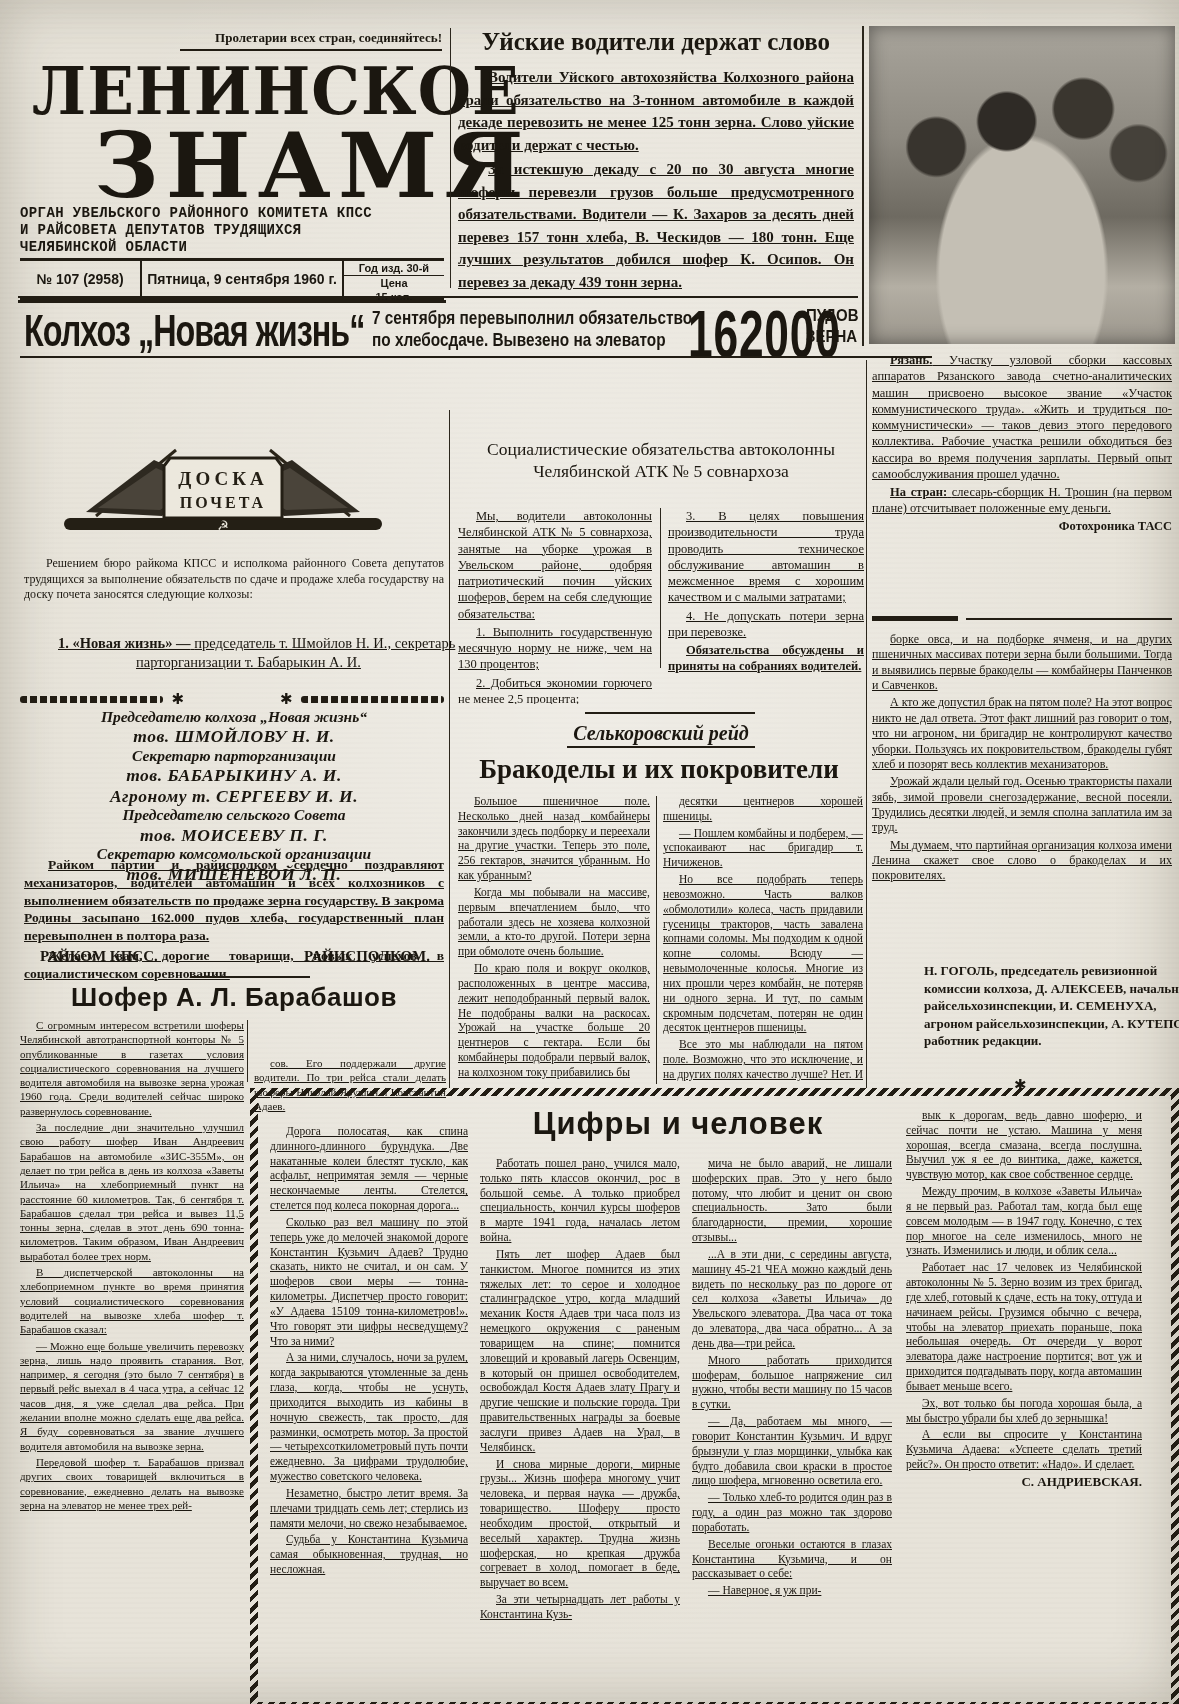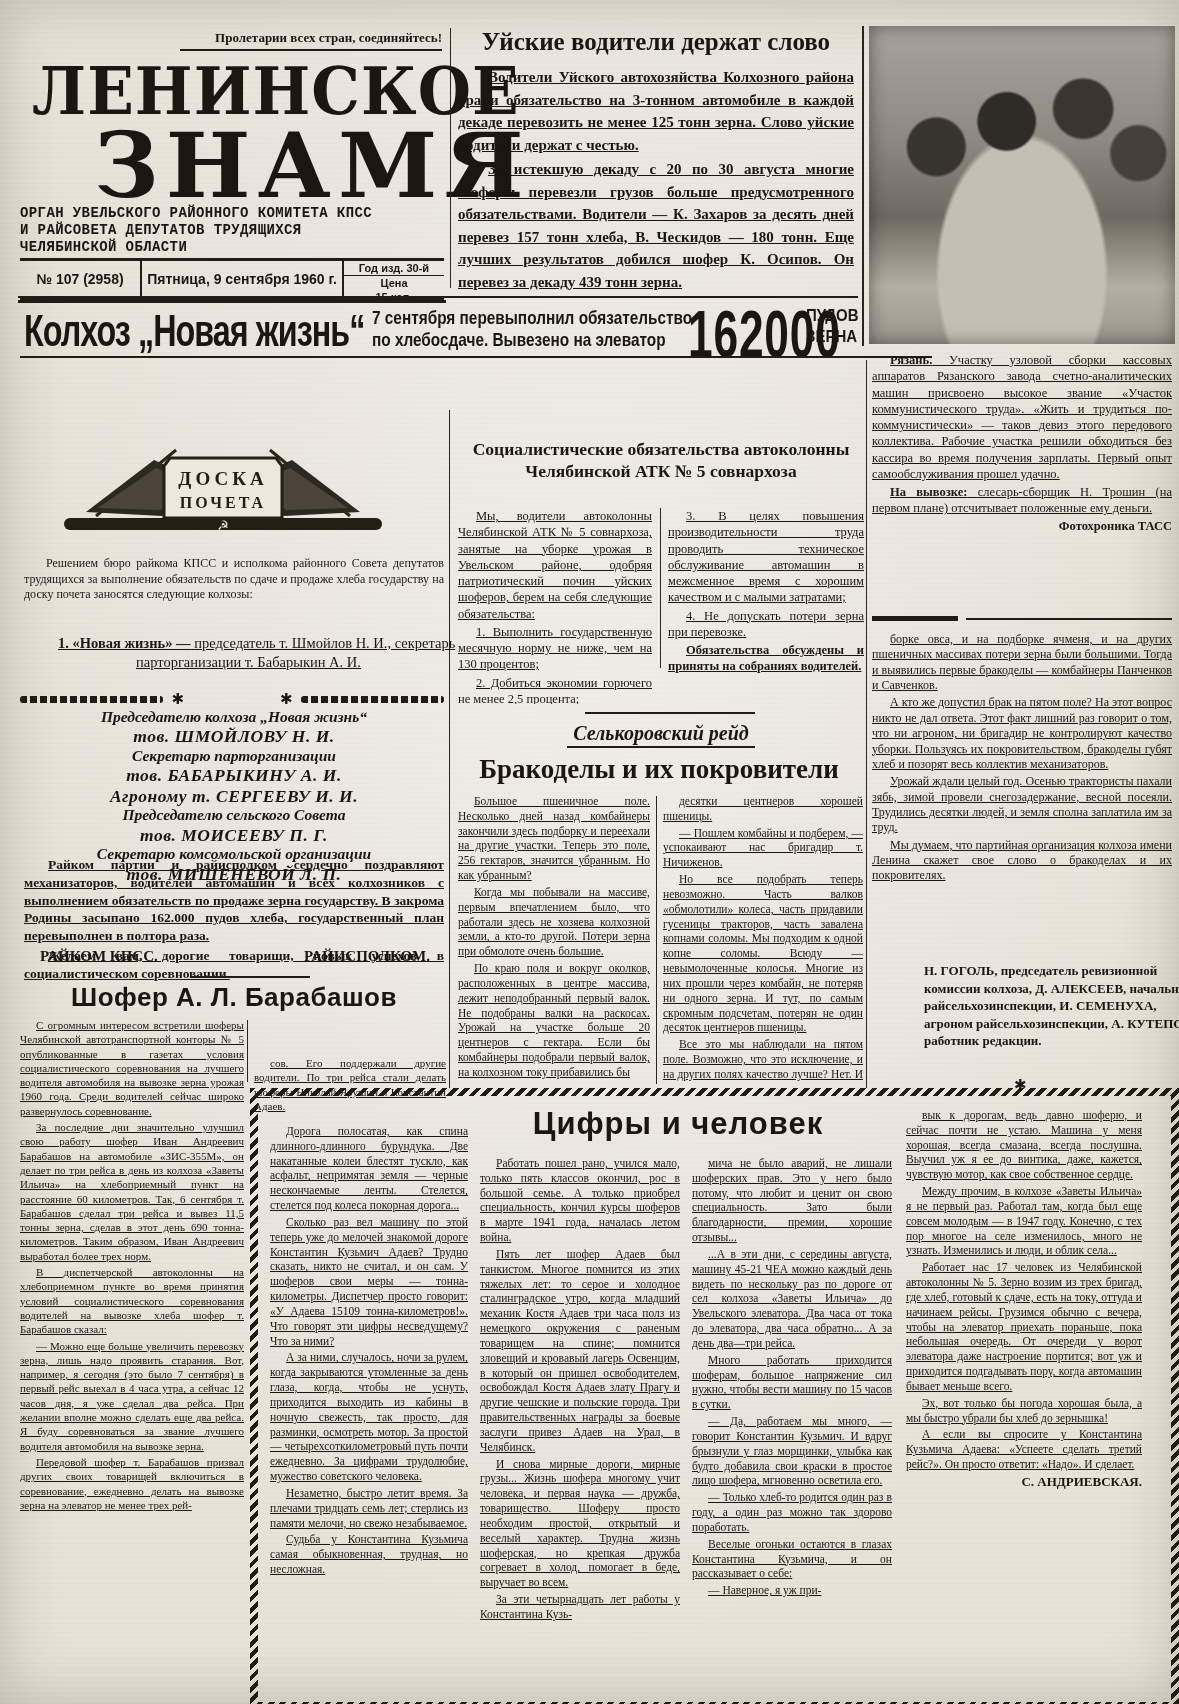--- a/index.html
+++ b/index.html
@@ -46,21 +46,21 @@
   .addr{font-style:italic;font-weight:bold;text-align:center;line-height:1.18;}
   .addr .role{font-size:15.5px;}
   .addr .name{font-size:17.5px;letter-spacing:.5px;}
   .congrats p{font-weight:bold;font-size:13.5px;line-height:1.32;text-indent:24px;text-align:justify;}
   .sigrow{display:flex;justify-content:space-between;font-weight:bold;font-size:15px;}
   .h-driver{font-family:"Liberation Sans",sans-serif;font-weight:bold;font-size:26px;text-align:center;letter-spacing:.5px;}
   .col11 p{font-size:11px;line-height:1.3;text-align:justify;text-indent:16px;}
   .col115 p{font-size:11.5px;line-height:1.29;text-align:justify;text-indent:16px;}
   .col12 p{font-size:12px;line-height:1.28;text-align:justify;text-indent:18px;}
   .col125 p{font-size:12.5px;line-height:1.3;text-align:justify;text-indent:18px;}
-  .h-oblig{font-weight:bold;font-size:17.5px;line-height:1.28;text-align:center;}
+  .h-oblig{font-weight:normal;font-size:17.5px;line-height:1.28;text-align:center;}
   .note{font-weight:bold;}
   .kicker{font-style:italic;font-weight:bold;font-size:20px;text-align:center;}
   .kicker span{border-bottom:2px solid #221d14;padding:0 6px 2px;}
   .h-raid{font-weight:bold;font-size:27px;text-align:center;white-space:nowrap;}
   .cap-lead{font-weight:bold;}
   .credit{font-weight:bold;text-align:right;font-size:12.5px;}
   .raidsig{font-weight:bold;font-size:13px;line-height:1.35;padding-left:34px;}
   
   .featbox{position:absolute;border:8px solid #2a2418;
     border-image:repeating-linear-gradient(135deg,#221d14 0 4px,rgba(0,0,0,0) 4px 8px) 8;}
@@ -214,21 +214,21 @@
   <div class="vr" style="left:656px;top:796px;height:288px;width:1px;"></div>
   <div class="abs col115 clip" style="left:663px;top:794px;width:200px;height:290px;">
     <p class="noind">десятки центнеров хорошей пшеницы.</p>
     <p>— Пошлем комбайны и подберем, — успокаивают нас бригадир т. Ничиженов.</p>
     <p>Но все подобрать теперь невозможно. Часть валков «обмолотили» колеса, часть придавили гусеницы тракторов, часть завалена копнами соломы. Мы подходим к одной копне соломы. Всюду — невымолоченные колосья. Многие из них прошли через комбайн, не потеряв ни одного зерна. И тут, по самым скромным подсчетам, потерян не один десяток центнеров пшеницы.</p>
     <p>Все это мы наблюдали на пятом поле. Возможно, что это исключение, и на других полях качество лучше? Нет. И на под-</p>
   </div>
 
   <div class="abs col125 clip" style="left:872px;top:352px;width:300px;height:250px;">
     <p><b class="cap-lead">Рязань.</b> <span>Участку узловой сборки кассовых аппаратов Рязанского завода счетно-аналитических машин присвоено высокое звание «Участок коммунистического труда». «Жить и трудиться по-коммунистически» — таков девиз этого передового коллектива. Рабочие участка решили обходиться без кассира во время получения зарплаты. Первый опыт самообслуживания прошел удачно.</span></p>
-    <p><b class="cap-lead">На вывозке:</b> <span>слесарь-сборщик Н. Трошин (на первом плане) отсчитывает положенные ему деньги.</span></p>
+    <p><b class="cap-lead">На стран:</b> <span>слесарь-сборщик Н. Трошин (на первом плане) отсчитывает положенные ему деньги.</span></p>
     <div class="credit">Фотохроника ТАСС</div>
   </div>
   <div class="hr" style="left:872px;top:616px;width:86px;height:5px;"></div>
   <div class="hr" style="left:966px;top:618px;width:206px;height:2px;"></div>
   <div class="abs col12 clip" style="left:872px;top:632px;width:300px;height:328px;">
     <p class="noind">борке овса, и на подборке ячменя, и на других пшеничных массивах потери зерна были большими. Тогда и выявились первые бракоделы — комбайнеры Панченков и Савченков.</p>
     <p>А кто же допустил брак на пятом поле? На этот вопрос никто не дал ответа. Этот факт лишний раз говорит о том, что ни агроном, ни бригадир не контролируют качество уборки. Пользуясь их покровительством, бракоделы губят хлеб и позорят весь коллектив механизаторов.</p>
     <p>Урожай ждали целый год. Осенью трактористы пахали зябь, зимой провели снегозадержание, весной посеяли. Трудились десятки людей, и земля сполна заплатила им за труд.</p>
     <p>Мы думаем, что партийная организация колхоза имени Ленина скажет свое слово о бракоделах и их покровителях.</p>
   </div>

